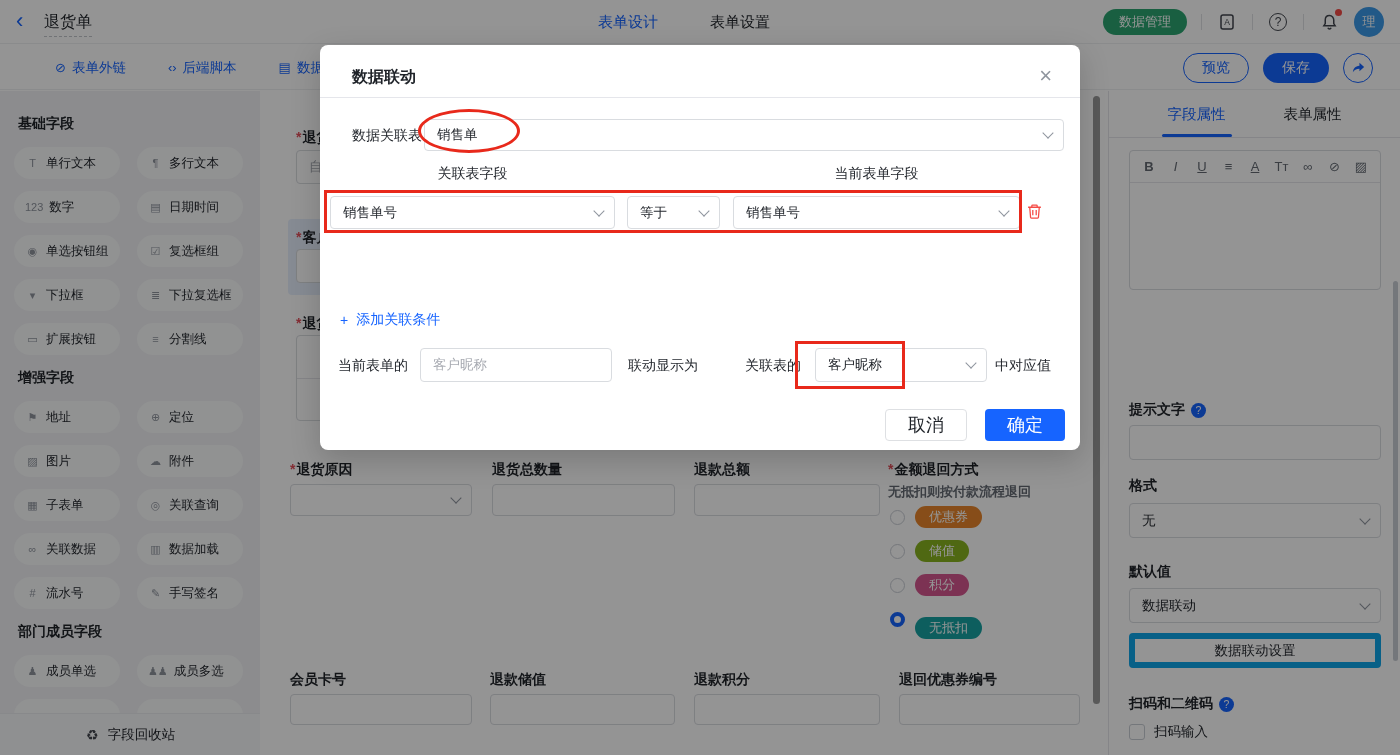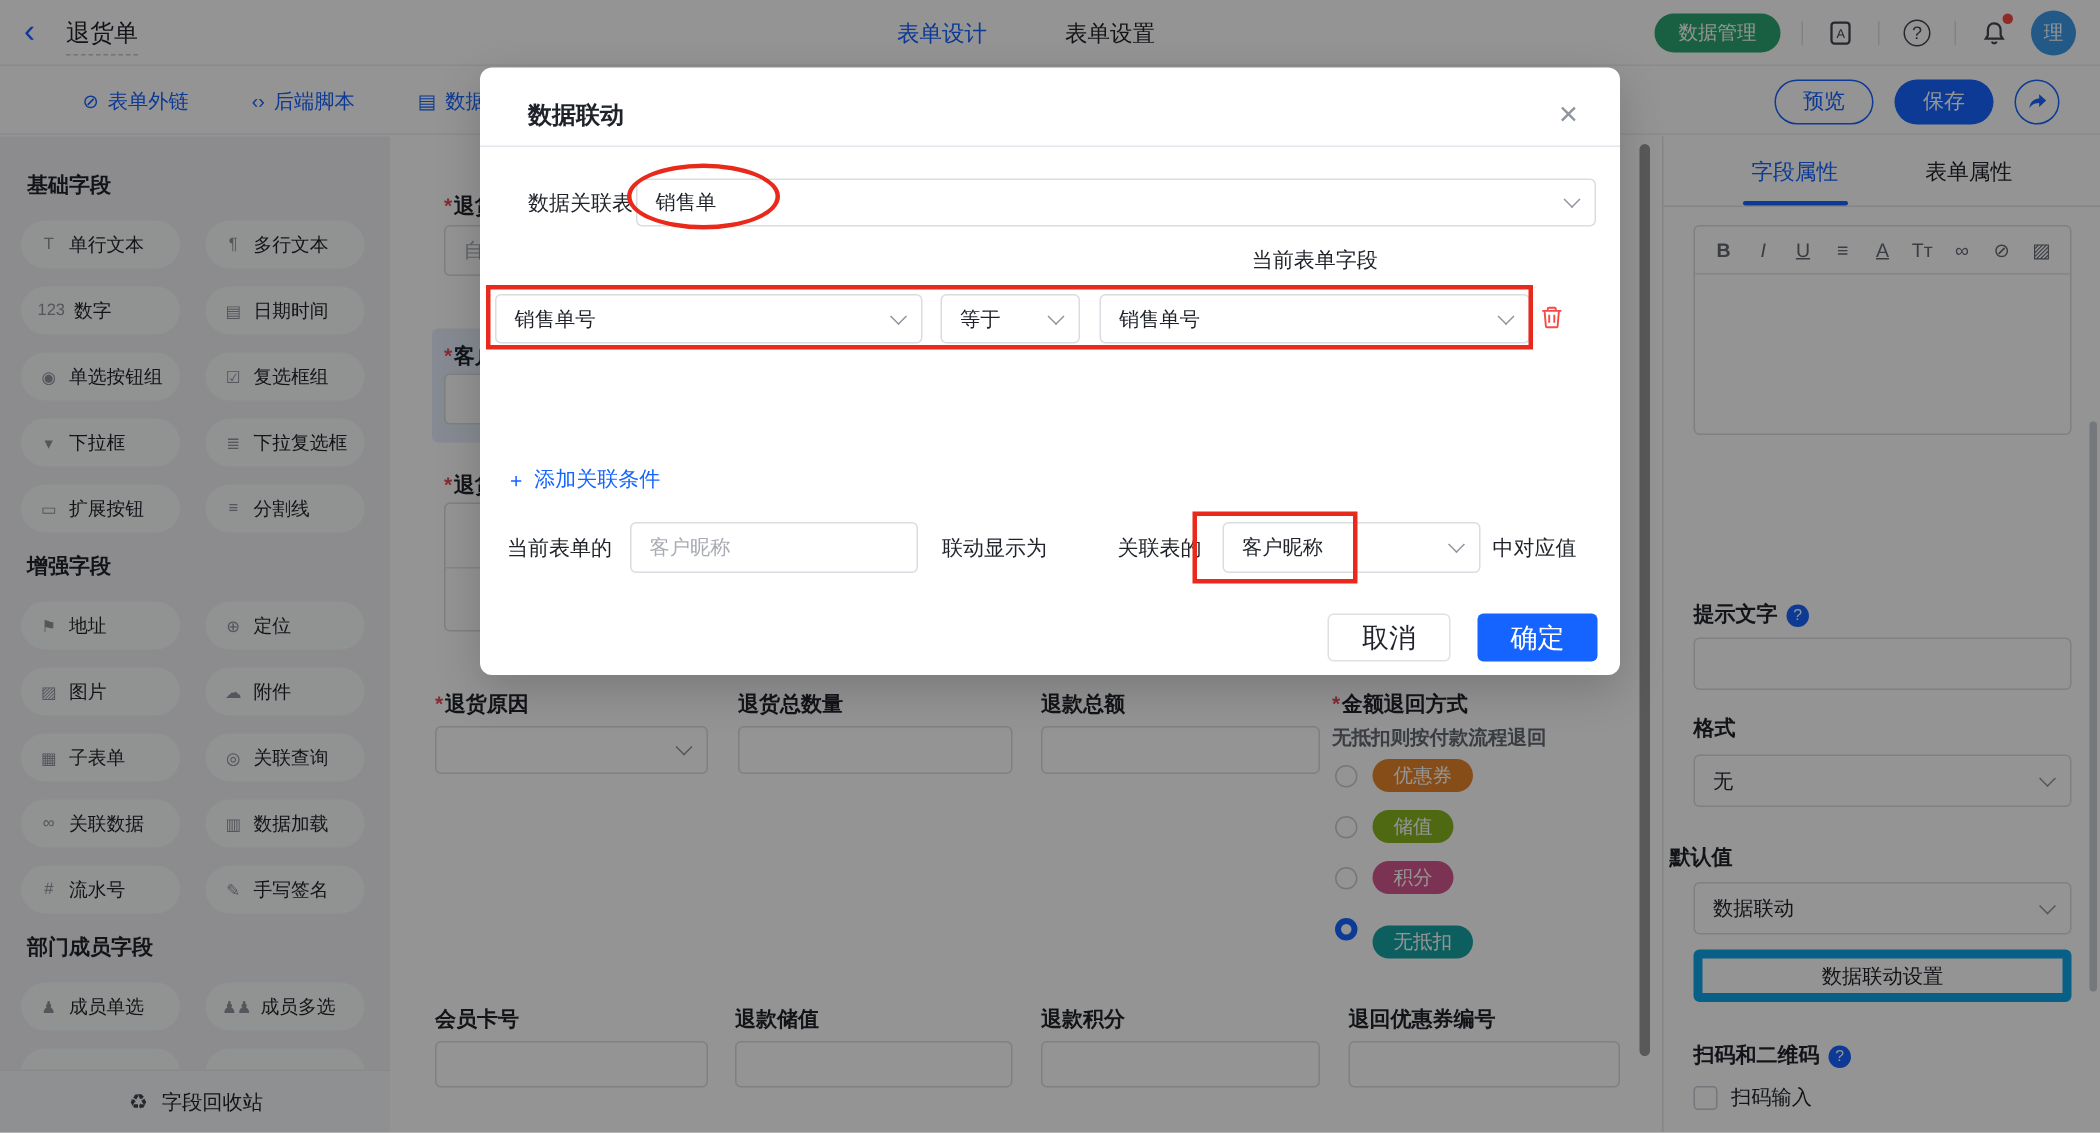--- a/index.html
+++ b/index.html
@@ -372,21 +372,21 @@
       <span class="help">?</span>
   </div>
   <div class="pinp" style="top:334px;"></div>
   <div class="plabel" style="left:20px;top:300px;margin-top:86px;">
       <span>格式</span>
     </div>
   <div class="psel" style="top:412px;">
       <span>无</span>
       <span class="chev"></span>
     </div>
-  <div class="plabel" style="left:4px;top:472px;">
+  <div class="plabel" style="left:20px;top:472px;">
       <span>默认值</span>
     </div>
   <div class="psel" style="top:497px;">
       <span>数据联动</span>
       <span class="chev"></span>
     </div>
   <div class="pbtn" style="top:542px;">数据联动设置</div>
   <div class="plabel" style="left:20px;top:604px;">
     <span>扫码和二维码</span>
       <span class="help">?</span>
@@ -405,20 +405,21 @@
   <div class="m-title">数据联动</div>
   <div class="m-close">×</div>
   <div class="m-div"></div>
 
   <div class="m-label" style="left:32px;top:82px;">数据关联表</div>
   <div class="sel" style="left:104px;top:74px;width:640px;height:32px;">
     <span>销售单</span>
     <span class="chev"></span>
   </div>
 
+  <div class="m-colhead" style="left:10px;width:285px;">关联表字段</div>
   <div class="m-colhead" style="left:413px;width:287px;">当前表单字段</div>
 
   <div class="sel" style="left:10px;top:151px;width:285px;height:33px;">
     <span>销售单号</span>
     <span class="chev"></span>
   </div>
   <div class="sel" style="left:307px;top:151px;width:93px;height:33px;">
     <span>等于</span>
     <span class="chev"></span>
   </div>

